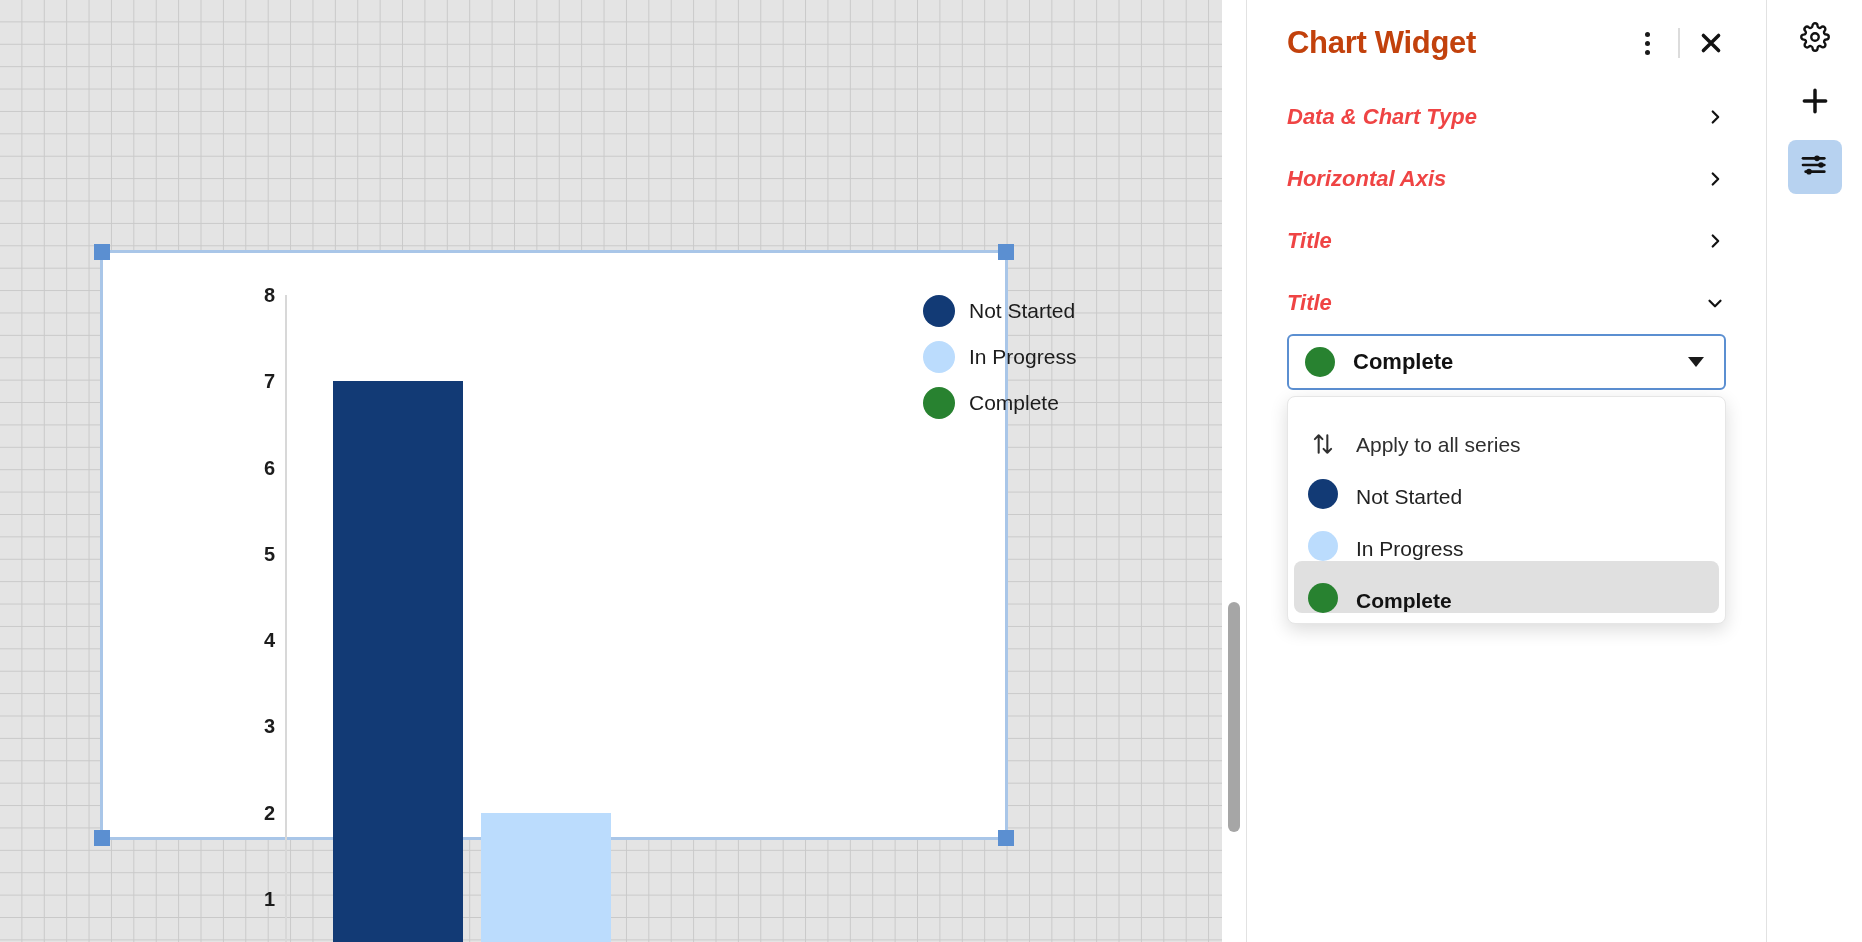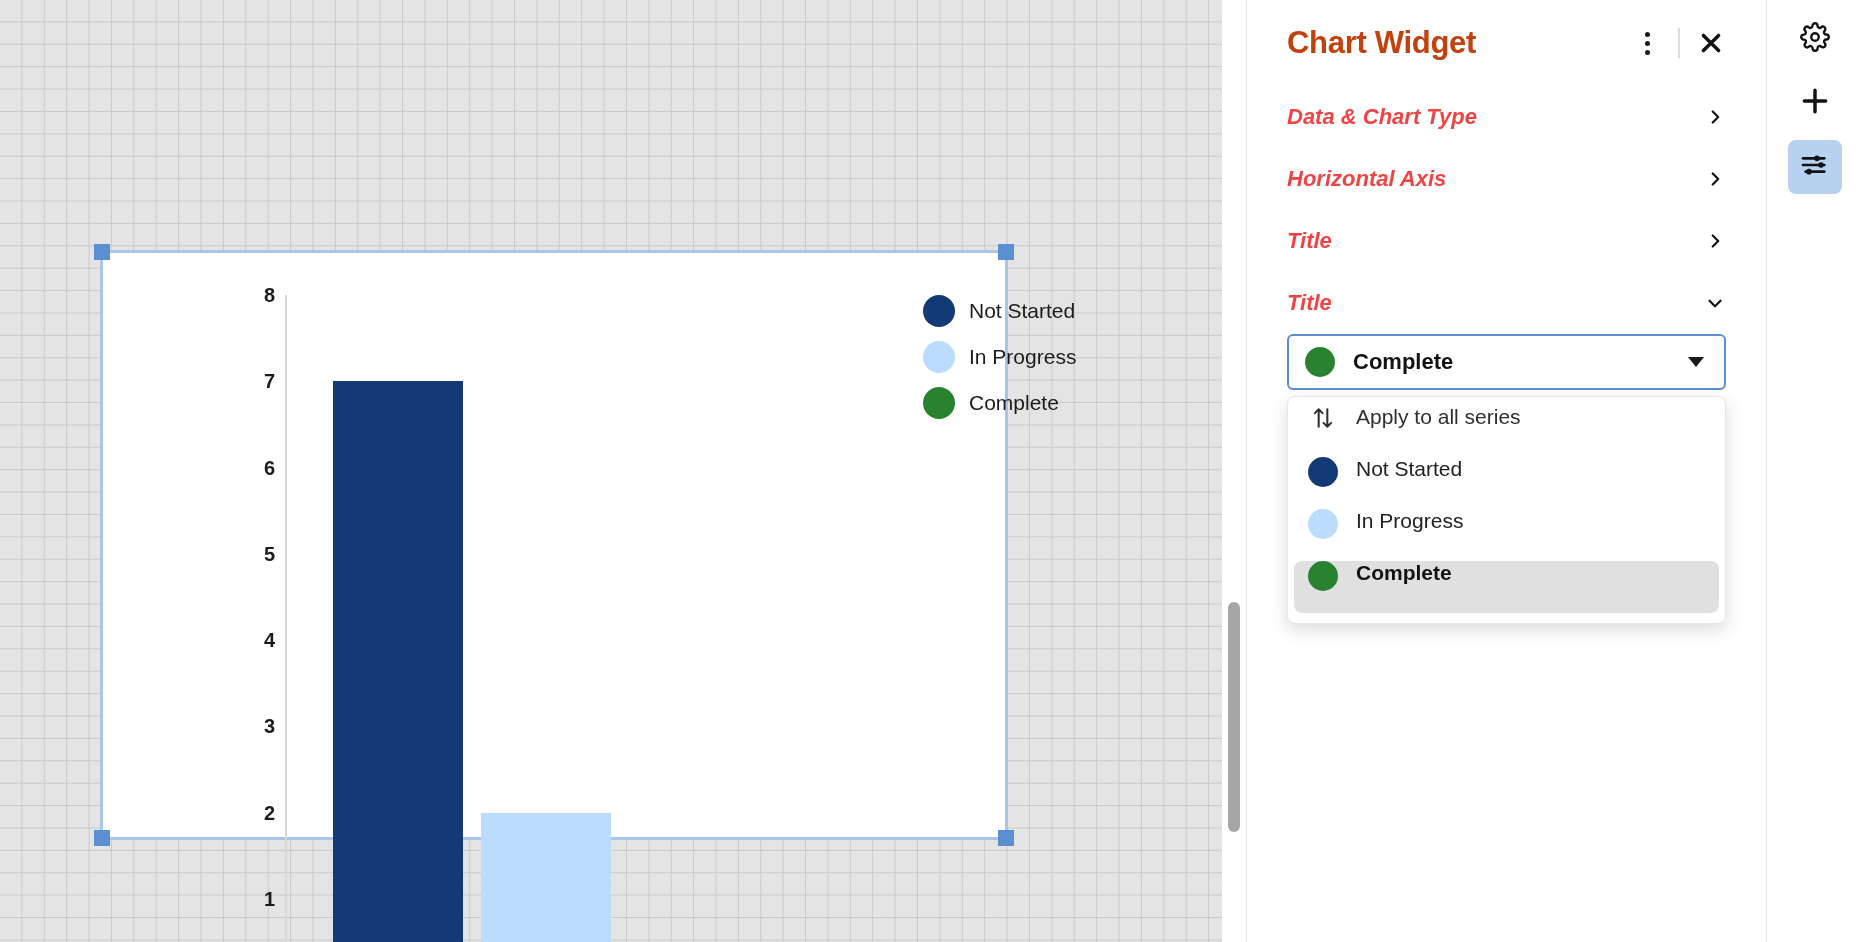--- a/index.html
+++ b/index.html
@@ -134,21 +134,21 @@
 
   #series-dropdown {
     position: absolute; left: 40px; right: 40px; top: 62px;
     background: #ffffff;
     border: 1px solid #e6e6e6; border-radius: 8px;
     box-shadow: 0 6px 18px rgba(0,0,0,0.14);
     padding: 8px 6px 10px 6px;
     z-index: 20;
   }
   .dd-item {
-    display: flex; align-items: flex-start;
+    display: flex; align-items: flex-end;
     height: 52px; padding: 0 14px;
     border-radius: 8px; cursor: pointer;
   }
   .dd-item.selected { background: #e0e0e0; }
   .dd-label { font-size: 21px; color: #222222; margin-left: 18px; }
   .dd-item.selected .dd-label { font-weight: 700; color: #121212; }
   .dd-item.apply .dd-label { color: #2f2f2f; }
 
   
   #rail {

